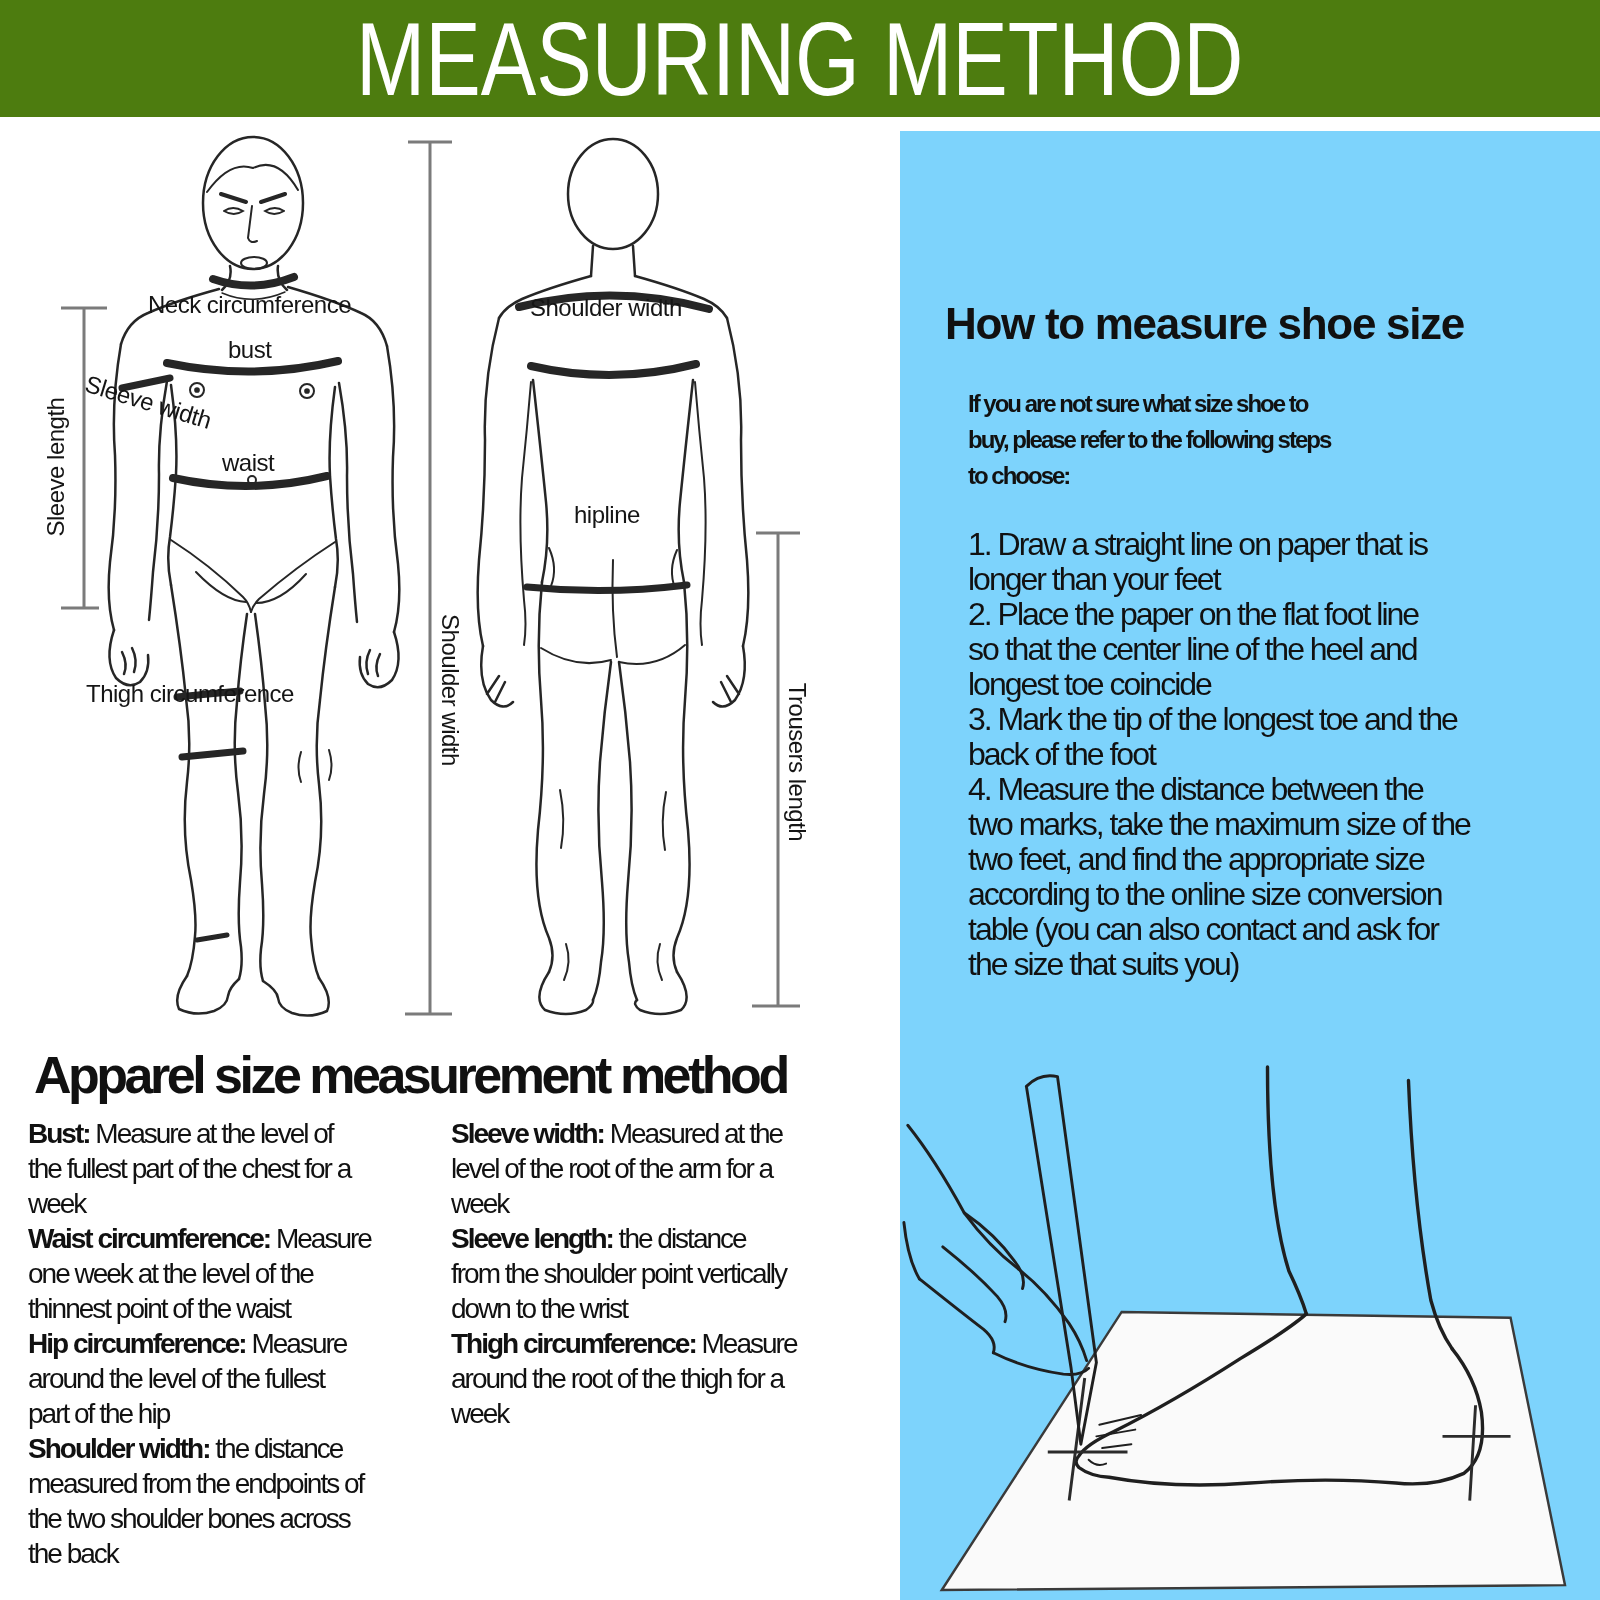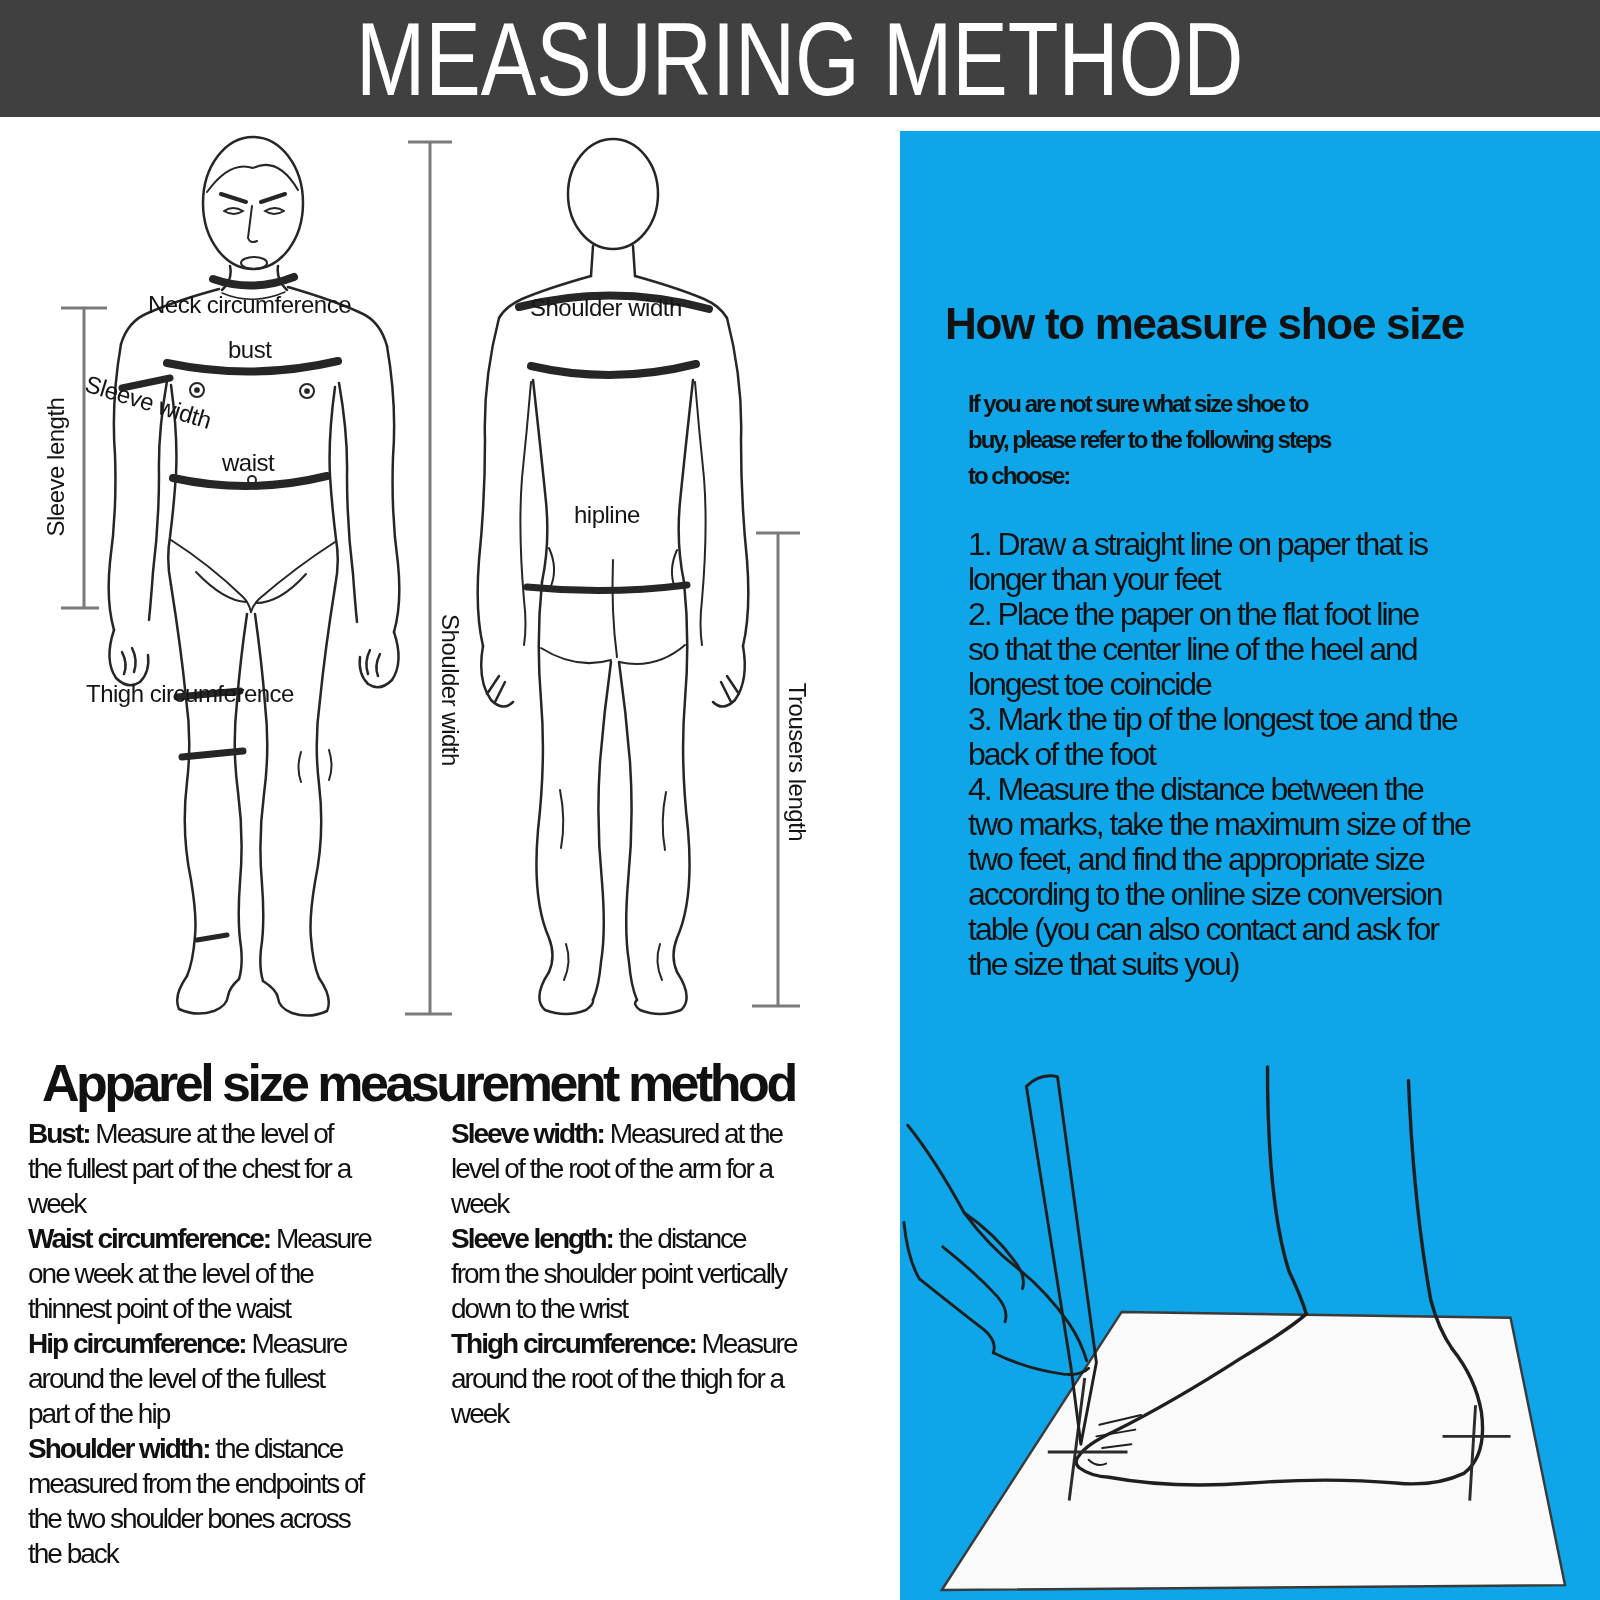--- a/index.html
+++ b/index.html
@@ -1,45 +1,45 @@
 <!DOCTYPE html>
 <html><head>
 <meta charset="utf-8">
 <style>
   html,body{margin:0;padding:0;}
   body{width:1600px;height:1600px;position:relative;background:#ffffff;
        font-family:"Liberation Sans", sans-serif;color:#111;overflow:hidden;}
   .canvas{position:absolute;inset:0;}
 
   
-  .header{position:absolute;left:0;top:0;width:1600px;height:117px;background:#404040;
+  .header{position:absolute;left:0;top:0;width:1600px;height:117px;background:#4d7c0f;
           display:flex;align-items:center;justify-content:center;overflow:hidden;}
   .header-title{font-size:104px;line-height:104px;color:#ffffff;font-weight:400;
                 letter-spacing:0px;transform:scaleX(0.80);transform-origin:center;white-space:nowrap;}
 
   
   .diagram-area{position:absolute;left:0;top:117px;width:900px;height:918px;}
   .diagram-area svg{position:absolute;left:0;top:0;}
   .dlabel{position:absolute;font-size:24px;line-height:28px;letter-spacing:-0.5px;
           color:#151515;white-space:nowrap;}
   .dlabel.rot-ccw{transform:rotate(-90deg);text-align:center;}
   .dlabel.rot-cw{transform:rotate(90deg);text-align:center;}
   .dlabel.slant{transform:rotate(17deg);transform-origin:0 0;}
 
   
-  .apparel-heading{position:absolute;left:26px;top:1038px;margin:16px;font-size:52px;line-height:58px;
+  .apparel-heading{position:absolute;left:26px;top:1038px;margin:8px;font-size:52px;line-height:58px;
                    font-weight:bold;letter-spacing:-3.5px;white-space:nowrap;}
   .def-col{position:absolute;top:1116px;width:430px;}
   .def-col.c1{left:28px;}
   .def-col.c2{left:451px;}
   .def-col p{margin:0;font-size:28px;line-height:35px;letter-spacing:-2px;white-space:pre-line;}
   .def-col b{font-weight:bold;}
 
   
-  .shoe-panel{position:absolute;left:900px;top:131px;width:700px;height:1469px;background:#0ea5e9;}
+  .shoe-panel{position:absolute;left:900px;top:131px;width:700px;height:1469px;background:#7dd3fc;}
   .shoe-heading{position:absolute;left:45px;top:167px;margin:0;font-size:44px;line-height:52px;
                 font-weight:bold;letter-spacing:-1.3px;white-space:nowrap;}
   .shoe-intro{position:absolute;left:68px;top:255px;width:580px;margin:0;font-weight:bold;
               font-size:24px;line-height:36px;letter-spacing:-2px;white-space:pre-line;}
   .shoe-steps{position:absolute;left:68px;top:396px;width:580px;margin:0;
               font-size:32px;line-height:35px;letter-spacing:-2px;white-space:pre-line;}
   .foot-svg{position:absolute;left:0;top:889px;}
 </style>
 </head>
 <body>

